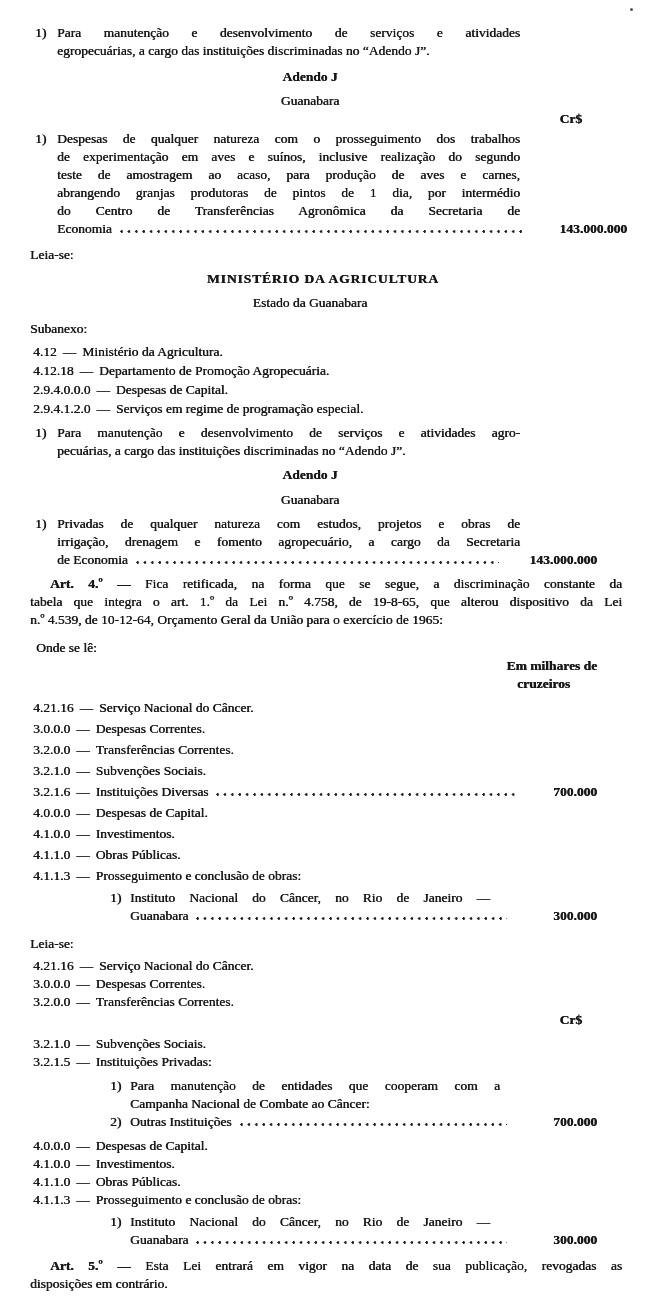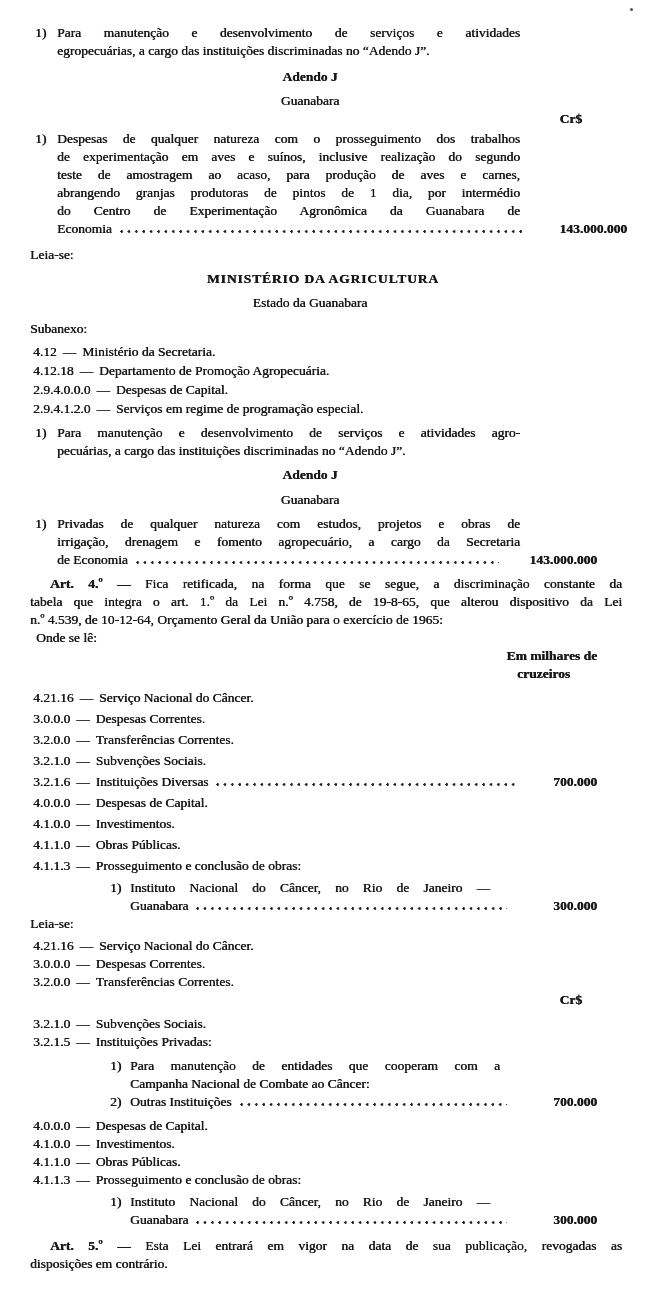--- a/index.html
+++ b/index.html
@@ -18,21 +18,21 @@
     box-sizing:border-box;
     padding-top:24px;
   }
   .b{font-weight:700;}
   .center{width:620px;text-align:center;}
   .ministry{letter-spacing:0.9px;padding-left:13px;}
   .cr{width:582px;text-align:right;font-weight:700;}
   .lm30{margin-left:30px;}
   .lm36{margin-left:36px;}
   .mt2{margin-top:2px;}.mt4{margin-top:4px;}.mt6{margin-top:6px;}
-  .mt7{margin-top:7px;}.mt8{margin-top:8px;}.mt10{margin-top:0;}
+  .mt7{margin-top:7px;}.mt8{margin-top:8px;}.mt10{margin-top:10px;}
   .item{position:relative;}
   .item>.num{position:absolute;left:0;top:0;}
   .item1{margin-left:35px;width:592px;}
   .item1 .ind{padding-left:22px;}
   .item4{margin-left:35px;width:562px;}
   .item4 .ind{padding-left:22px;}
   .nested{margin-left:110px;width:487px;}
   .nested .ind{padding-left:20px;}
   .jl{text-align:justify;text-align-last:justify;}
   .w463{width:463px;}
@@ -82,35 +82,35 @@
   <div class="center b mt8">Adendo J</div>
   <div class="center mt6">Guanabara</div>
   <div class="cr">Cr$</div>
 
   <div class="item item1 mt2">
     <span class="num">1)</span>
     <div class="ind jl w463">Despesas de qualquer natureza com o prosseguimento dos trabalhos</div>
     <div class="ind jl w463">de experimentação em aves e suínos, inclusive realização do segundo</div>
     <div class="ind jl w463">teste de amostragem ao acaso, para produção de aves e carnes,</div>
     <div class="ind jl w463">abrangendo granjas produtoras de pintos de 1 dia, por intermédio</div>
-    <div class="ind jl w463">do Centro de Experimentação Agronômica da Guanabara de</div>
+    <div class="ind jl w463">do Centro de Transferências Agronômica da Secretaria de</div>
     <div class="ind lrow">
       <span>Economia</span>
       <span class="dots"></span>
       <span class="amt a92">143.000.000</span>
     </div>
   </div>
 
   <div class="lm30 mt8">Leia-se:</div>
   <div class="center b ministry mt6">MINISTÉRIO DA AGRICULTURA</div>
   <div class="center mt6">Estado da Guanabara</div>
   <div class="lm30 mt8">Subanexo:</div>
 
   <div class="sublist mt4">
-    <div class="srow"><span class="code">4.12</span><span class="dash">—</span><span>Ministério da Secretaria.</span></div>
+    <div class="srow"><span class="code">4.12</span><span class="dash">—</span><span>Ministério da Agricultura.</span></div>
     <div class="srow"><span class="code">4.12.18</span><span class="dash">—</span><span>Departamento de Promoção Agropecuária.</span></div>
     <div class="srow"><span class="code">2.9.4.0.0.0</span><span class="dash">—</span><span>Despesas de Capital.</span></div>
     <div class="srow"><span class="code">2.9.4.1.2.0</span><span class="dash">—</span><span>Serviços em regime de programação especial.</span></div>
   </div>
 
   <div class="item item1 mt6">
     <span class="num">1)</span>
     <div class="ind jl w463">Para manutenção e desenvolvimento de serviços e atividades agro-</div>
     <div class="ind w463">pecuárias, a cargo das instituições discriminadas no “Adendo J”.</div>
   </div>

